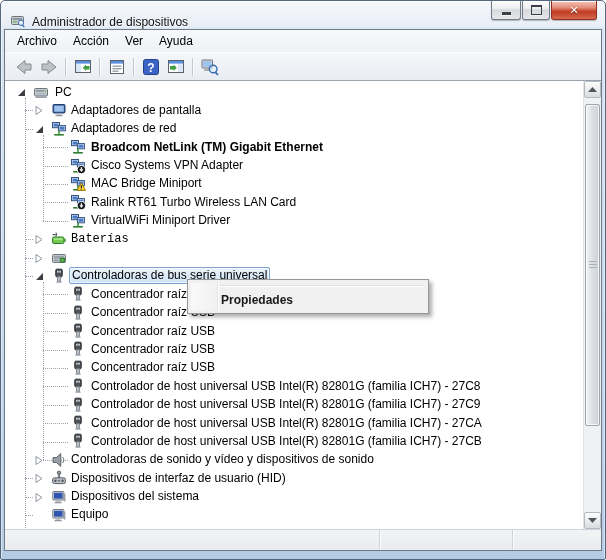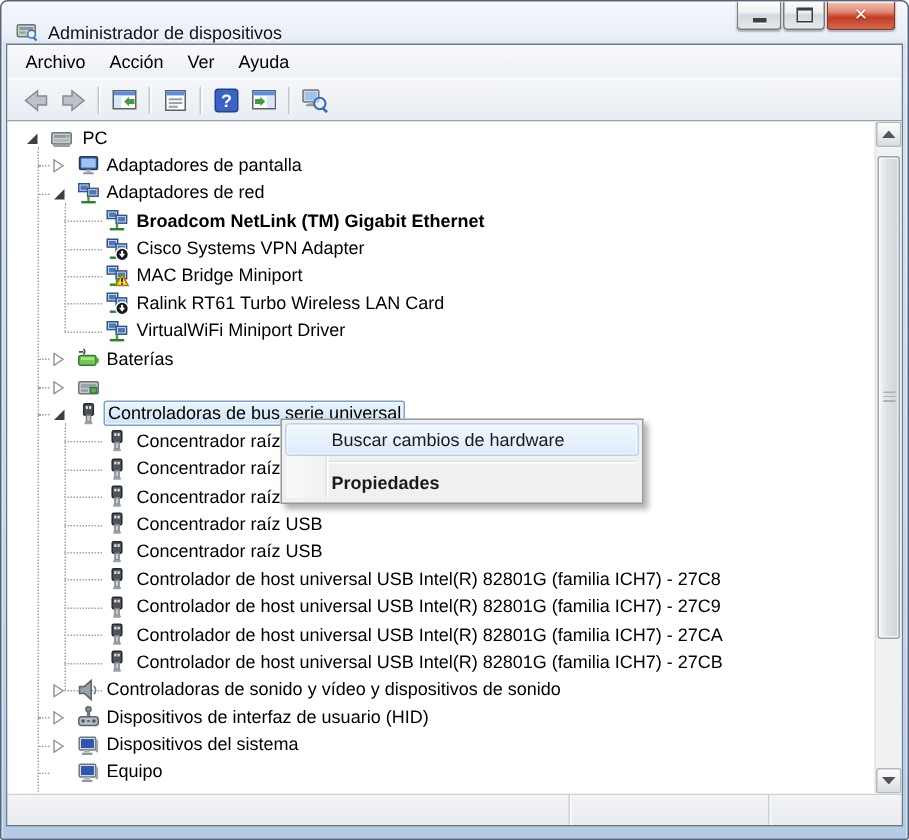--- a/index.html
+++ b/index.html
@@ -347,21 +347,21 @@
             </span>
             <span class="ticon" style="left: 46px;">
               <svg width="16" height="16" viewBox="0 0 16 16">
                 <path d="M4.6,1.6 a2.2,2.2 0 0 1 0,3.6" fill="none" stroke="#4d5359" stroke-width="1.1"></path>
                 <rect x="1.6" y="3" width="3" height="1.2" fill="#4d5359"></rect>
                 <rect x="1.5" y="6" width="11.5" height="6.5" rx="1.5" fill="#74c94e" stroke="#2f7d2f"></rect>
                 <rect x="13" y="7.8" width="1.8" height="3" fill="#559944"></rect>
                 <rect x="3" y="7.2" width="8.5" height="1.7" fill="#a8e68c"></rect>
               </svg>
             </span>
-            <span class="tlabel" style="left: 64px;">Baterías</span>
+            <span class="tlabel" style="left: 64px; font-family: Liberation Mono, monospace;">Baterías</span>
           </div>
           <div class="trow">
             <span class="exp" style="left: 30px;">
               <svg width="9" height="9" viewBox="0 0 9 9">
                 <polygon points="1,0.5 7,4.5 1,8.5" fill="#fff" stroke="#8f969e"></polygon>
               </svg>
             </span>
             <span class="ticon" style="left: 46px;">
               <svg width="16" height="16" viewBox="0 0 16 16">
                 <rect x="1.5" y="4.5" width="13" height="8" rx="1" fill="#c2c8cf" stroke="#6f757c"></rect>
@@ -576,18 +576,17 @@
     </div>
     <div class="statusbar" id="statusbar">
         <div class="sb-pane sb-pane0"></div>
         <div class="sb-pane sb-pane1"></div>
         <div class="sb-pane sb-pane2"></div>
       </div>
   </div>
   <div class="ctxmenu" id="ctxmenu">
     <div class="cm-gutter"></div>
     <div id="cm-items">
-        <div class="cm-item hl">Buscar cambios de hardware</div>
         <div class="cm-sep"></div>
         <div class="cm-item bold">Propiedades</div>
       </div>
   </div>
 </div>
 
 </body></html>

